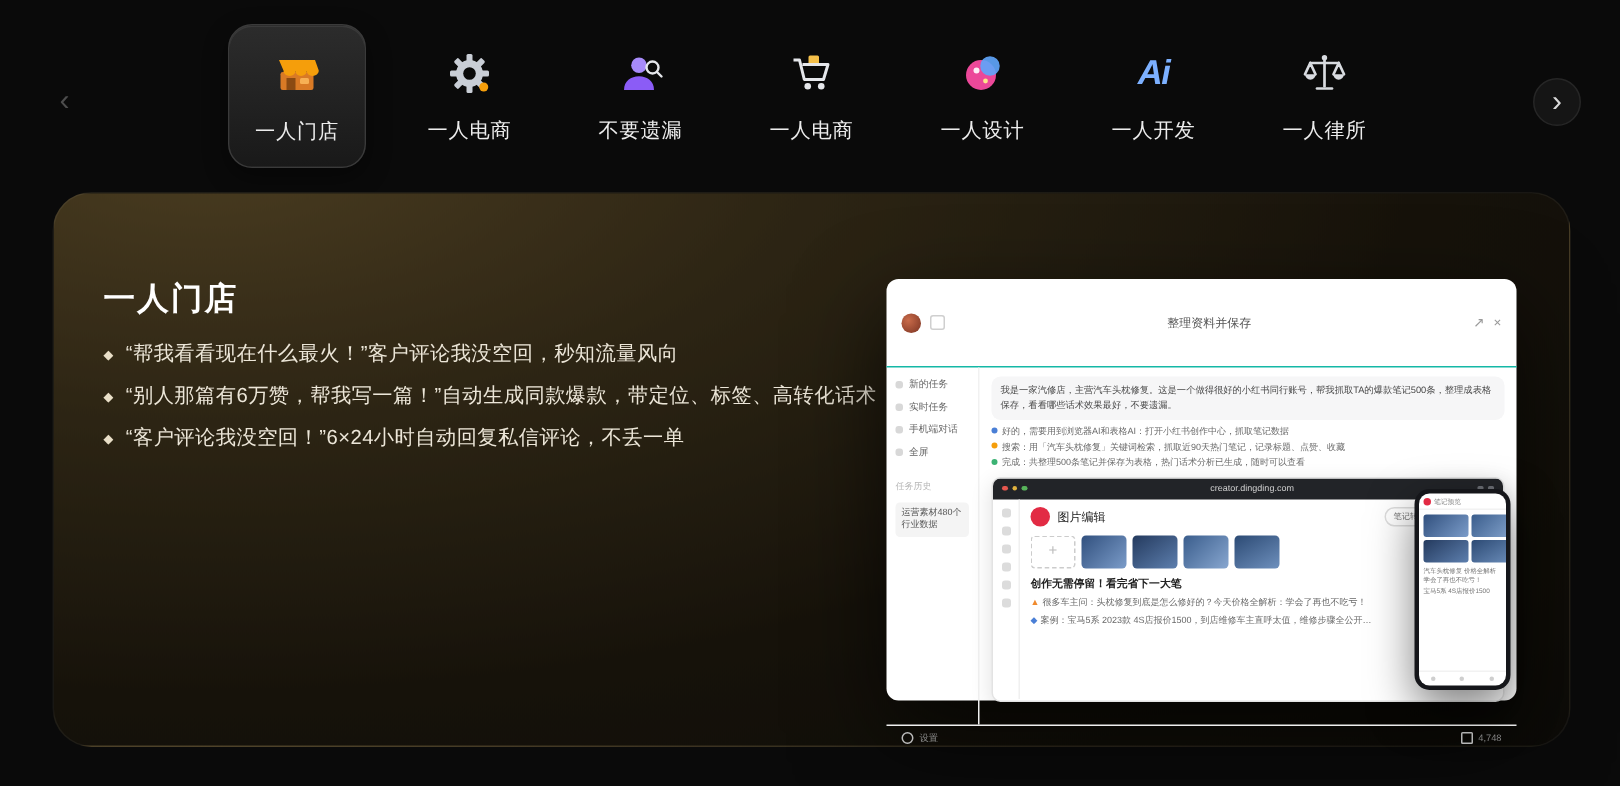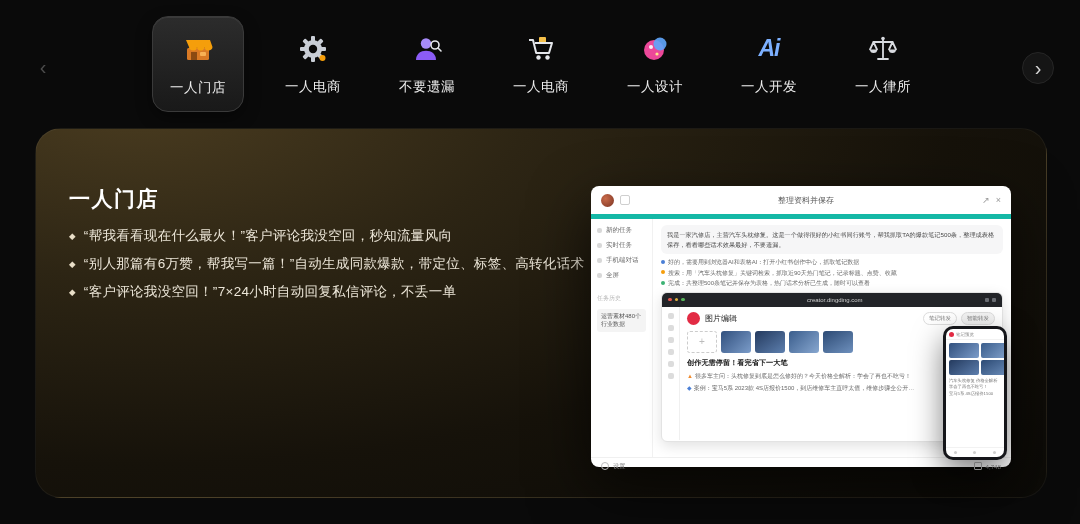--- a/index.html
+++ b/index.html
@@ -27,21 +27,21 @@
          border:1px solid rgba(255,255,255,.05);
          background:radial-gradient(130% 160% at 10% -8%, #4a3c20 0%, #2d2514 30%, #16120a 62%, #0b0a07 100%)}
   .panel-title{position:absolute;left:33px;top:56px;font-size:21px;font-weight:bold;color:#fff;letter-spacing:1.5px}
   .bullets{position:absolute;left:33px;top:98px;display:flex;flex-direction:column;gap:10px}
   .bullet{font-size:13.5px;color:#ece6d8;display:flex;gap:8px;align-items:baseline;letter-spacing:.3px}
   .bullet .dia{font-size:8.5px;color:#e9dfc8;position:relative;top:-1px}
 
   
   .mockup{position:absolute;left:555px;top:57px;width:420px;height:281px;background:#fff;border-radius:8px;
           box-shadow:0 22px 60px rgba(0,0,0,.65);color:#333;overflow:visible}
-  .titlebar{height:26px;border-bottom:5px solid #14b8a6;display:flex;align-items:center;padding:1px 10px;gap:6px}
+  .titlebar{height:26px;border-bottom:1px solid #14b8a6;display:flex;align-items:center;padding:16px 10px;gap:6px}
   .avatar{width:13px;height:13px;border-radius:50%;background:radial-gradient(circle at 35% 35%,#c96b4a,#7a3322);flex:none}
   .tb-sq{width:8px;height:8px;border:1px solid #cfcfcf;border-radius:2px}
   .win-title{flex:1;text-align:center;font-size:8px;color:#555}
   .win-ic{font-size:9px;color:#9a9a9a;line-height:1}
 
   .win-body{display:flex;height:238px}
   .w-side{width:62px;border-right:1px solid #f1f1f1;padding:7px 6px;display:flex;flex-direction:column;gap:6px;box-sizing:border-box}
   .s-item{display:flex;align-items:center;gap:4px;font-size:6.5px;color:#666;white-space:nowrap}
   .s-dot{width:5px;height:5px;border-radius:2px;background:#d8d8d8;flex:none}
   .s-sec{margin-top:8px;font-size:6px;color:#b5b5b5}
@@ -211,21 +211,21 @@
     <div class="bullet">
       <span class="dia">◆</span>
       <span>“帮我看看现在什么最火！”客户评论我没空回，秒知流量风向</span>
     </div>
     <div class="bullet">
       <span class="dia">◆</span>
       <span>“别人那篇有6万赞，帮我写一篇！”自动生成同款爆款，带定位、标签、高转化话术</span>
     </div>
     <div class="bullet">
       <span class="dia">◆</span>
-      <span>“客户评论我没空回！”7×24小时自动回复私信评论，不丢一单</span>
+      <span>“客户评论我没空回！”6×24小时自动回复私信评论，不丢一单</span>
     </div>
   </div>
 
   <div class="mockup">
 
     <div class="titlebar">
       <span class="avatar"></span>
       <span class="tb-sq"></span>
       <span class="win-title">整理资料并保存</span>
       <span class="win-ic">↗</span>

